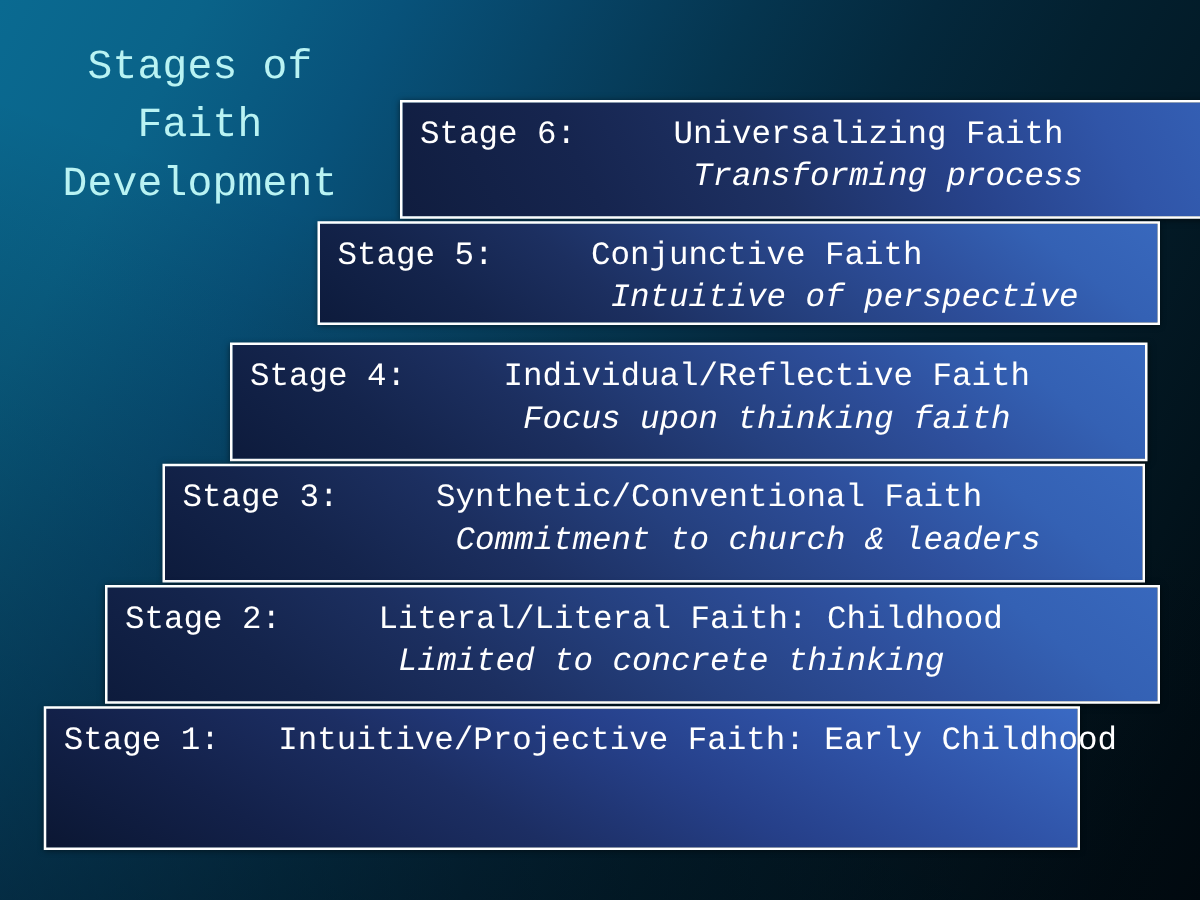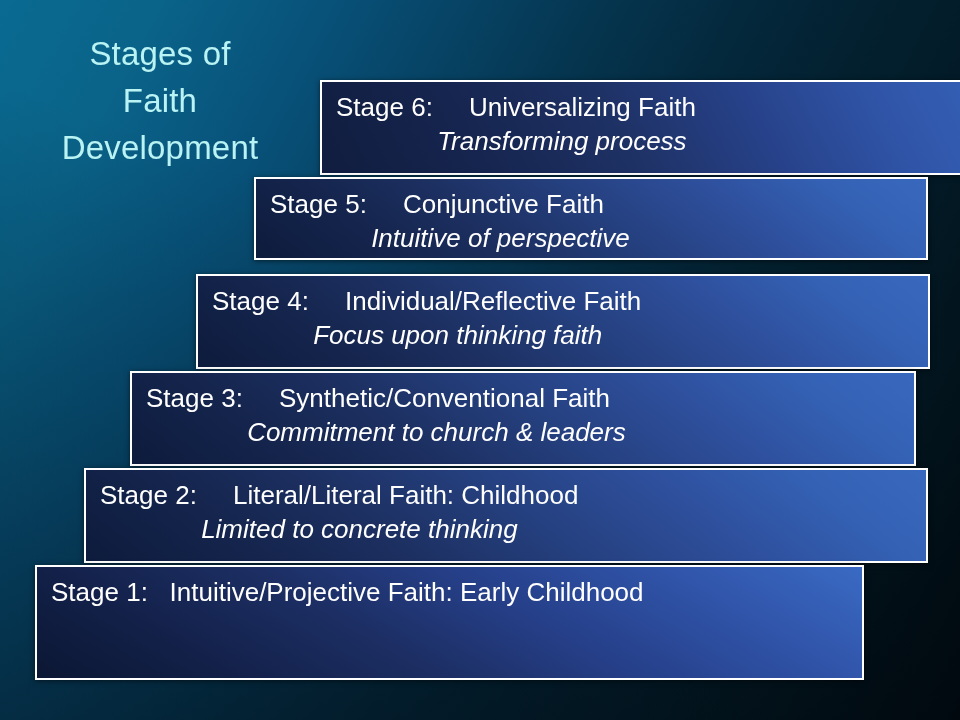--- a/index.html
+++ b/index.html
@@ -5,21 +5,21 @@
   html, body {
     margin: 0;
     padding: 0;
     background: #000;
   }
   #slide {
     position: relative;
     width: 960px;
     height: 720px;
     overflow: hidden;
-    font-family: Liberation Sans, sans-serif;
+    font-family: Liberation Mono, monospace;
     
     background:
       linear-gradient(118deg,
         #0a6a91 0%,
         #0a6389 12%,
         #08527a 24%,
         #074466 34%,
         #05354f 45%,
         #04283c 56%,
         #03202f 66%,
@@ -76,21 +76,21 @@
     font-size: 26px;
     line-height: 34px;
   }
   .stage-box .line2 {
     font-style: italic;
   }
 
   
   #stage-6 { left: 320px; top:  80px; width: 704px; height:  95px; z-index: 2; }
   #stage-5 { left: 254px; top: 177px; width: 674px; height:  83px; z-index: 3; }
-  #stage-4 { left: 196px; top: 274px; width: 734px; height:  95px; z-index: 4; }
+  #stage-4 { left: 184px; top: 274px; width: 734px; height:  95px; z-index: 4; }
   #stage-3 { left: 130px; top: 371px; width: 786px; height:  95px; z-index: 5; }
   #stage-2 { left:  84px; top: 468px; width: 844px; height:  95px; z-index: 6; }
   #stage-1 { left:  35px; top: 565px; width: 829px; height: 115px; z-index: 7; }
 
   
   #stage-6 { background: linear-gradient(62deg, #101d3f 0%, #16254f 22%, #1e3164 42%, #27428a 62%, #3055a8 80%, #3665bb 100%); }
   #stage-1 { background: linear-gradient(30deg, #0b1733 0%, #13214a 20%, #1c2e63 40%, #26408a 60%, #2f52a6 78%, #3a6ac4 100%); }
 </style>
 </head>
 <body>

